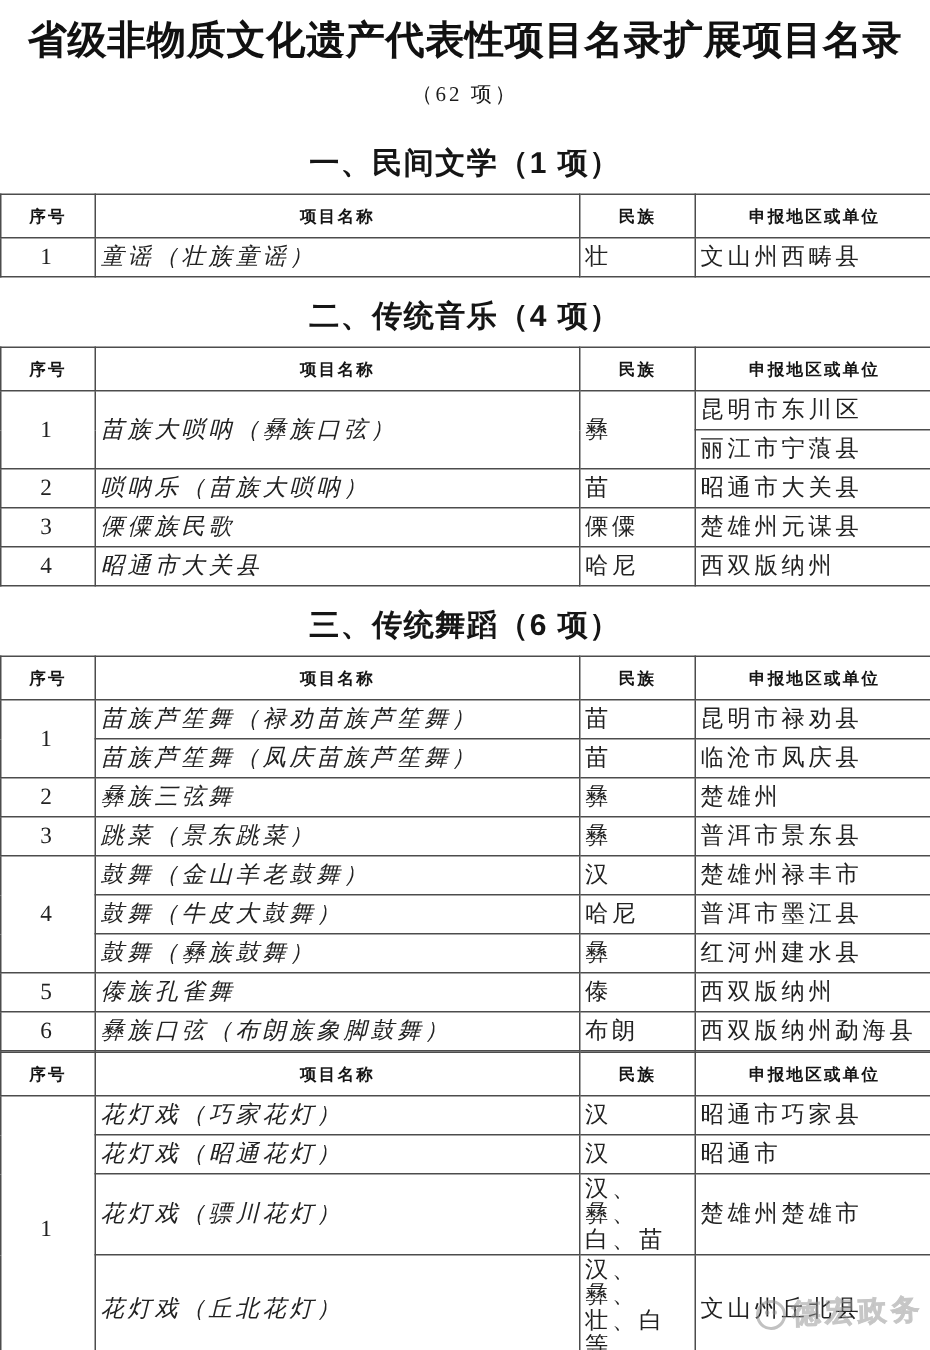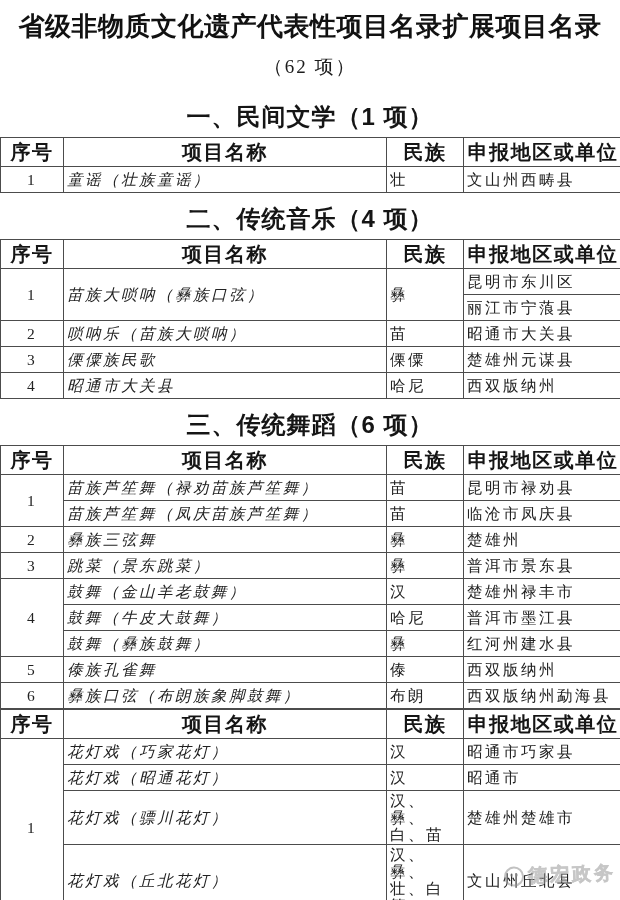--- a/index.html
+++ b/index.html
@@ -24,30 +24,30 @@
     font-family: "Liberation Sans", "DejaVu Sans", sans-serif;
     font-weight: 900;
     font-size: 26px;
     line-height: 34px;
     letter-spacing: 0.5px;
     color: #111;
   }
   .doc-subtitle {
     margin-top: 11px;
     text-align: center;
-    font-size: 19px;
+    font-size: 14px;
     letter-spacing: 2px;
     color: #1c1c1c;
   }
   .section-heading {
     margin: 13px 0 7px 0;
     text-align: center;
     font-family: "Liberation Sans", "DejaVu Sans", sans-serif;
     font-weight: 700;
-    font-size: 24px;
+    font-size: 20px;
     line-height: 26px;
     letter-spacing: 1px;
     color: #151515;
   }
   .section-heading.first {
     margin-top: 24px;
   }
   table.heritage-table {
     width: 610px;
     margin: 0 auto;
@@ -55,21 +55,21 @@
     table-layout: fixed;
   }
   table.heritage-table th,
   table.heritage-table td {
     border: 1px solid #4c4c4c;
     overflow: hidden;
   }
   table.heritage-table th {
     font-family: "Liberation Sans", "DejaVu Sans", sans-serif;
     font-weight: 700;
-    font-size: 20px;
+    font-size: 11px;
     height: 28px;
     text-align: center;
     letter-spacing: 1.5px;
     color: #151515;
     padding: 0 2px;
   }
   table.heritage-table td {
     font-size: 15.5px;
     height: 23px;
     line-height: 17px;

